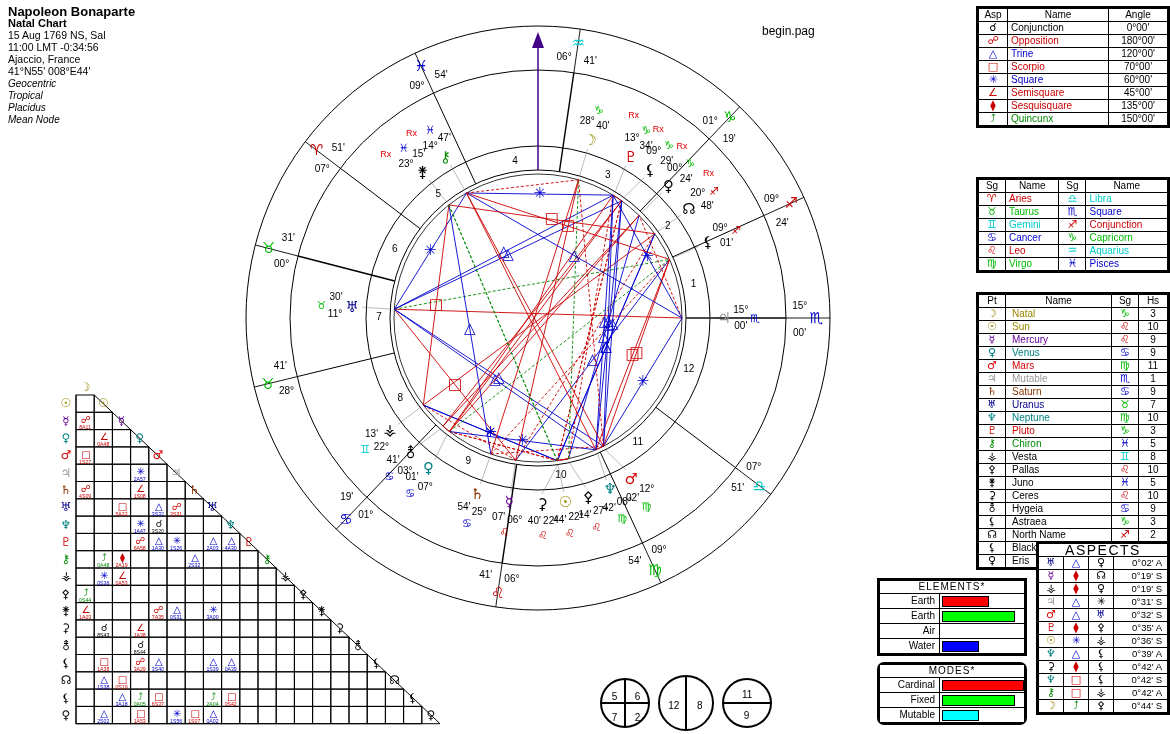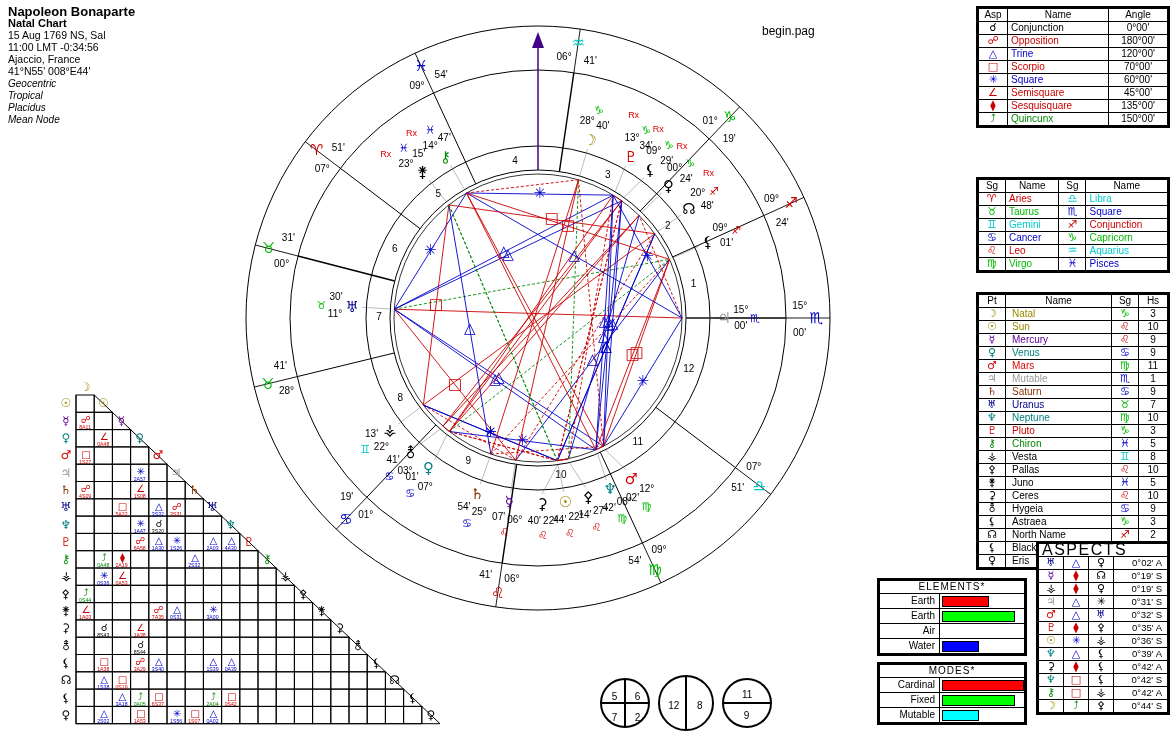--- a/index.html
+++ b/index.html
@@ -32,26 +32,26 @@
   
   #planettable{left:976px;top:292px;width:190px;}
   #planettable table{width:100%;}
   #planettable td.pt{width:20px;text-align:center;}
   #planettable td.sg{width:20px;text-align:center;}
   #planettable td.hs{width:22px;text-align:center;}
   #planettable td.nm{padding-left:6px;}
   
   #aspectlist{left:1036px;top:541px;width:130px;}
   #aspectlist table{width:100%;}
-  #aspectlist .hd{letter-spacing:1.5px;font-size:16px;text-decoration:underline;}
+  #aspectlist .hd{text-align:center;letter-spacing:1.5px;font-size:14px;text-decoration:underline;}
   #aspectlist td.g{width:18px;text-align:center;}
   #aspectlist td.or{text-align:right;padding-right:5px;font-size:9.5px;}
   
   #elements{left:877px;top:578px;width:146px;}
-  #modes{left:877px;top:662px;width:146px;}
+  #modes{left:877px;top:662px;width:146px;border-radius:7px;}
   .barbox table{width:100%;}
   .barbox .hd{text-align:center;letter-spacing:1px;font-size:10px;}
   .barbox td.lb{width:52px;text-align:right;padding-right:4px;font-size:10px;}
   .barbox td.bc{padding:1px 2px;}
   .bar{height:9px;border:1px solid #000;}
   .bar0{border:none;height:9px;}
   
   .hemi{border:2px solid #000;border-radius:50%;background:#fff;position:absolute;}
   .hemi span{position:absolute;font-size:10px;}
   

